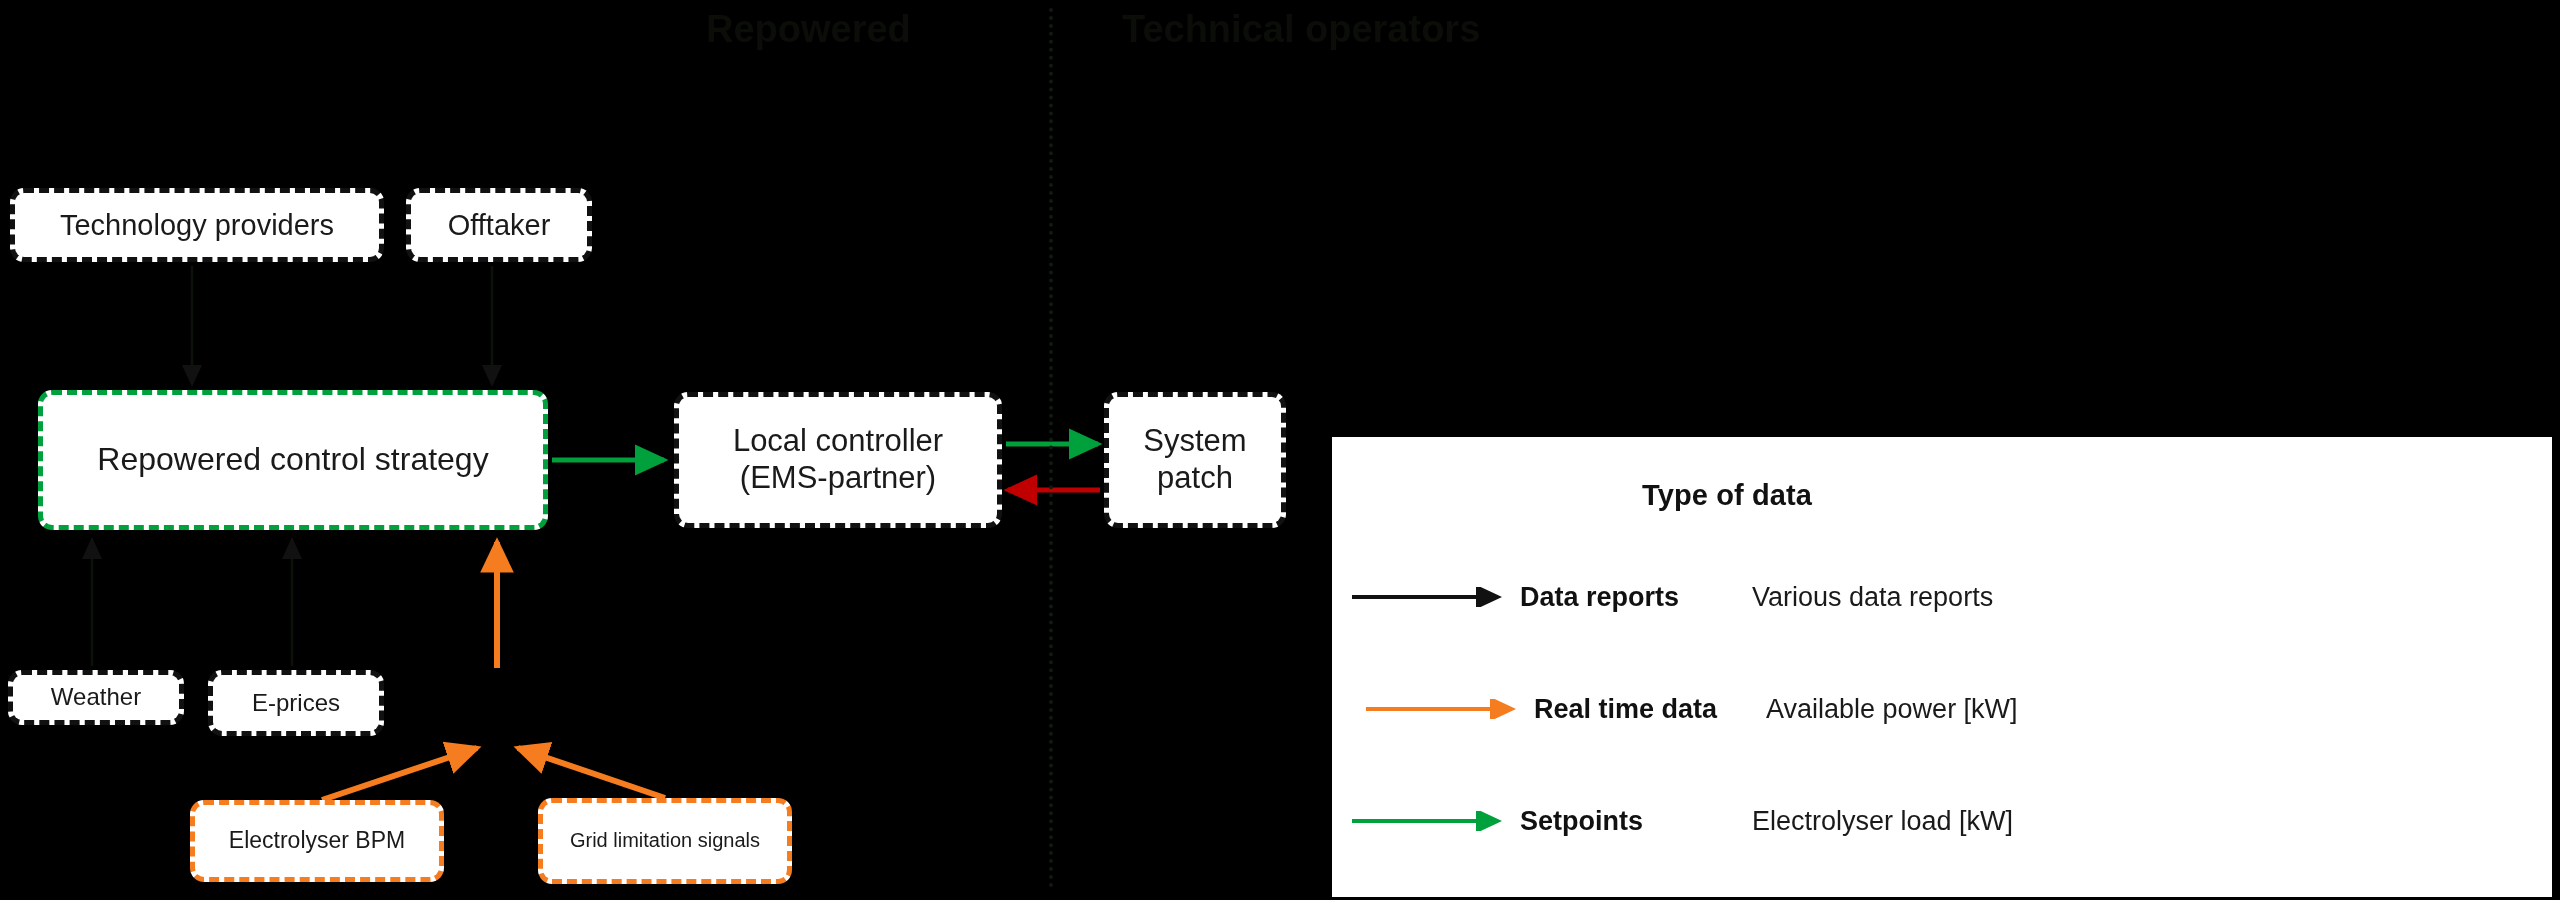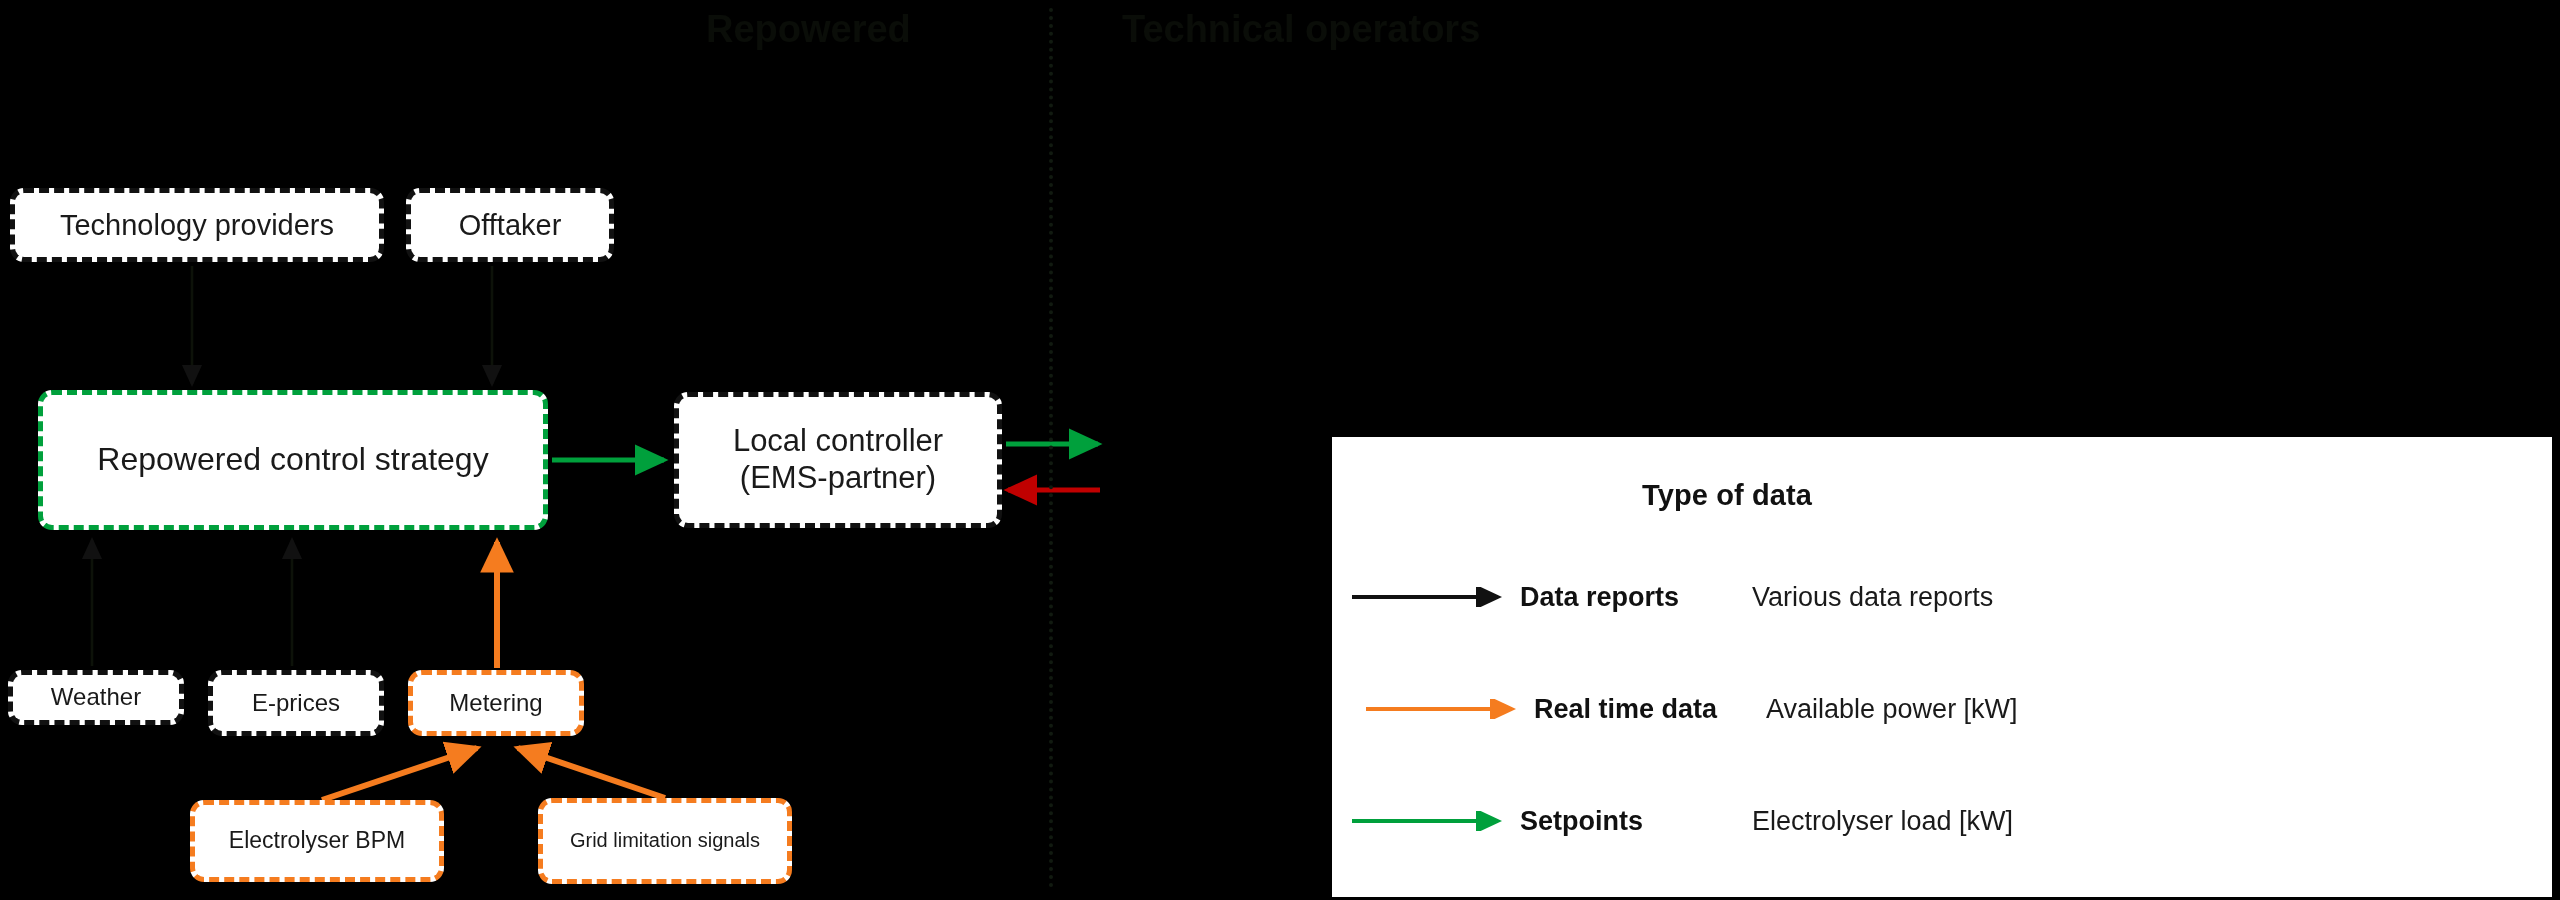--- a/index.html
+++ b/index.html
@@ -169,44 +169,44 @@
 
     <line x1="1006" y1="444" x2="1098" y2="444" stroke="#00a03c" stroke-width="5" marker-end="url(#ah-green)"></line>
 
     <line x1="1100" y1="490" x2="1008" y2="490" stroke="#c00000" stroke-width="5" marker-end="url(#ah-red)"></line>
   </svg>
 
   <div class="node dash-black" id="n-technology-providers" style="left: 10px; top: 188px; width: 374px; height: 74px;">
     <span class="node-label" style="font-size: 29px;">Technology providers</span>
   </div>
 
-  <div class="node dash-black" id="n-offtaker" style="left: 406px; top: 188px; width: 208px; height: 74px;">
+  <div class="node dash-black" id="n-offtaker" style="left: 406px; top: 188px; width: 186px; height: 74px;">
     <span class="node-label" style="font-size: 29px;">Offtaker</span>
   </div>
 
   <div class="node dash-green" id="n-repowered-control-strategy" style="left: 38px; top: 390px; width: 510px; height: 140px;">
     <span class="node-label" style="font-size: 32px;">Repowered control strategy</span>
   </div>
 
   <div class="node dash-black" id="n-local-controller" style="left: 674px; top: 392px; width: 328px; height: 136px;">
     <span class="node-label" style="font-size: 31px;">Local controller (EMS-partner)</span>
   </div>
 
+  <div class="node dash-black" id="n-system-patch" style="left: 1104px; top: 392px; width: 182px; height: 136px;">
+    <span class="node-label" style="font-size: 31px;">System patch</span>
+  </div>
 
   <div class="node dash-black" id="n-weather" style="left: 8px; top: 670px; width: 176px; height: 55px;">
     <span class="node-label" style="font-size: 24px;">Weather</span>
   </div>
 
   <div class="node dash-black" id="n-e-prices" style="left: 208px; top: 670px; width: 176px; height: 66px;">
     <span class="node-label" style="font-size: 24px;">E-prices</span>
   </div>
 
-  <div class="node dash-orange" id="n-metering" style="left: 408px; top: 670px; width: 176px; height: 66px;">
-    <span class="node-label" style="font-size: 24px;">Metering</span>
-  </div>
 
   <div class="node dash-orange" id="n-vloeivelden-bpm" style="left: 190px; top: 800px; width: 254px; height: 82px;">
     <span class="node-label" style="font-size: 23px;">Electrolyser BPM</span>
   </div>
 
   <div class="node dash-orange" id="n-grid-limitation-signals" style="left: 538px; top: 798px; width: 254px; height: 86px;">
     <span class="node-label" style="font-size: 20px;">Grid limitation signals</span>
   </div>
 
   <div id="legend">

